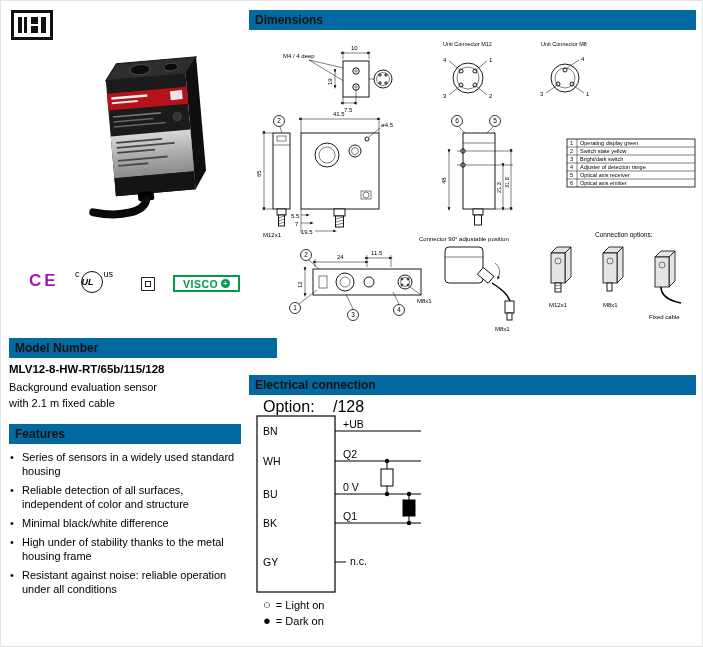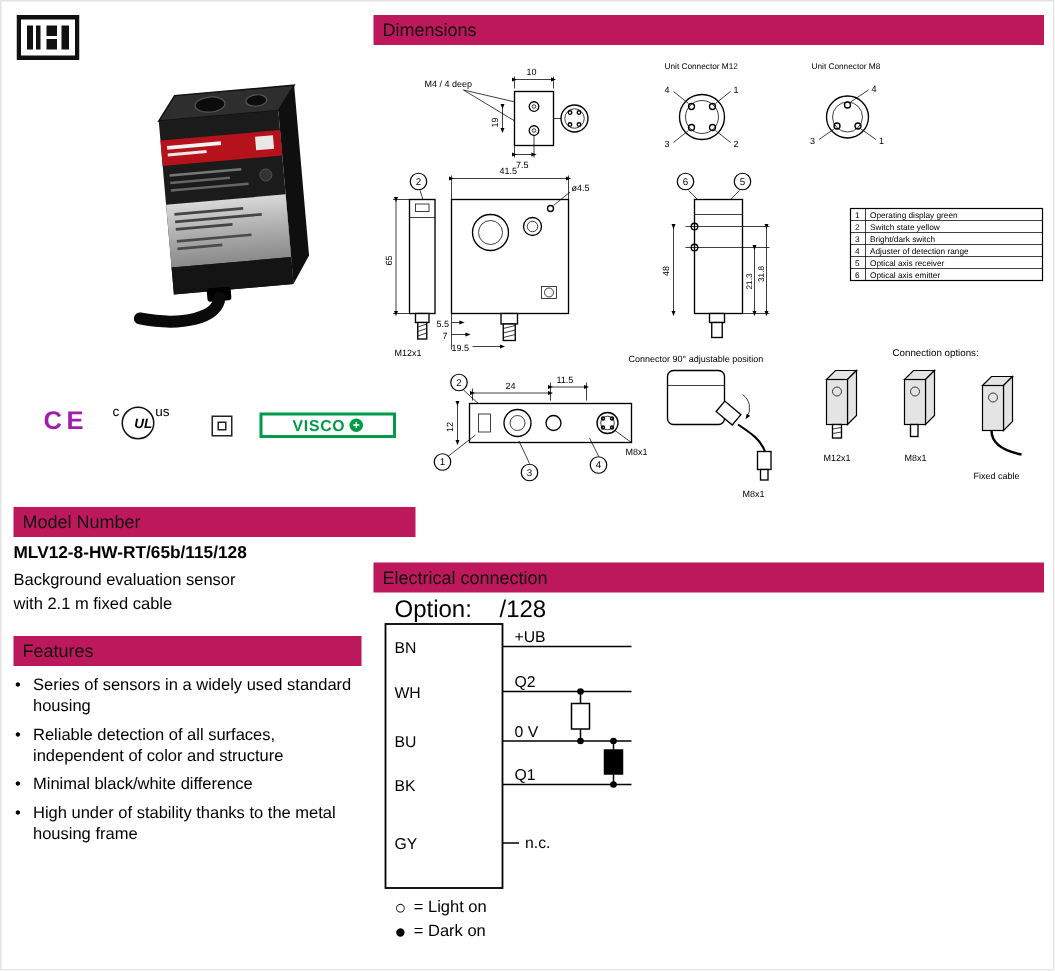--- a/index.html
+++ b/index.html
@@ -3,35 +3,35 @@
 <meta charset="utf-8">
 <style>
   *{box-sizing:border-box}
   html,body{margin:0;padding:0}
   body{width:703px;height:647px;background:#ffffff;font-family:"Liberation Sans","DejaVu Sans",sans-serif;color:#000;overflow:hidden}
   .page{position:relative;width:703px;height:647px;background:#fff;border:1px solid #e3e3e3;overflow:hidden}
   .col{position:absolute;top:0;height:647px}
   .left-col{left:0;width:248px}
   .right-col{left:248px;width:455px}
   .abs{position:absolute}
-  .bar{position:absolute;background:#be185d;height:20px;line-height:20px;font-size:12px;font-weight:normal;padding:0 6px;color:#111}
+  .bar{position:absolute;background:#0369a1;height:20px;line-height:20px;font-size:12px;font-weight:bold;padding:0 6px;color:#111}
   .model-number{position:absolute;left:8px;width:232px;font-size:11.5px;font-weight:bold}
   .desc{position:absolute;left:8px;width:232px;font-size:11px}
   ul.features{position:absolute;left:8px;top:449px;width:230px;margin:0;padding:0;list-style:none}
   ul.features li{position:relative;font-size:11px;line-height:14px;margin-bottom:5px;padding-left:13px}
   ul.features li::before{content:"•";position:absolute;left:1px;top:0}
   
   .cert-ce{position:absolute;left:28px;top:270px;font-size:17px;letter-spacing:3px;color:#a21caf;font-weight:bold}
   .cul{position:absolute;left:74px;top:268px;display:flex;align-items:flex-start}
   .cul .c{font-size:9px;margin-top:0}
-  .cul .circle{width:22px;height:22px;border:1.6px solid #111;border-radius:50%;display:flex;align-items:center;justify-content:flex-end;font-size:9px;font-weight:bold;font-style:italic;margin:2px 1px 0 1px}
+  .cul .circle{width:22px;height:22px;border:1.6px solid #111;border-radius:50%;display:flex;align-items:center;justify-content:flex-start;font-size:9px;font-weight:bold;font-style:italic;margin:2px 1px 0 1px}
   .cul .us{font-size:9px;margin-top:0}
   .sq-outer{position:absolute;left:140px;top:276px;width:14px;height:14px;border:1.6px solid #222;display:flex;align-items:center;justify-content:center}
   .sq-inner{width:6px;height:6px;border:1.1px solid #222}
-  .visco{position:absolute;left:172px;top:274px;display:inline-flex;align-items:center;gap:3px;border:2px solid #009b48;padding:0 20px;height:17px;color:#009b48;font-weight:bold;font-size:10.5px;letter-spacing:0.5px}
+  .visco{position:absolute;left:172px;top:274px;display:inline-flex;align-items:center;gap:3px;border:2px solid #009b48;padding:0 8px;height:17px;color:#009b48;font-weight:bold;font-size:10.5px;letter-spacing:0.5px}
   .visco .dot{width:9px;height:9px;border-radius:50%;background:#009b48;color:#fff;font-size:8px;line-height:9px;text-align:center;font-weight:bold}
   
   .dims text{font-family:"Liberation Sans","DejaVu Sans",sans-serif;font-size:6px;fill:#000}
   .dims .t55{font-size:5.5px}
   .dims .t65{font-size:6.5px}
   .dims .cnum{font-size:6.5px;text-anchor:middle}
   .thin{stroke:#000;stroke-width:0.5;fill:none}
   .med{stroke:#000;stroke-width:0.9;fill:none}
   .medf{stroke:#000;stroke-width:0.9;fill:#fff}
   .fillg{fill:#e4e4e4;stroke:#000;stroke-width:0.8}
@@ -116,20 +116,21 @@
     <div class="bar" style="top:337px;left:8px;width:268px">Model Number</div>
     <div class="model-number" style="top:362px">MLV12-8-HW-RT/65b/115/128</div>
     <div class="desc" style="top:380px">Background evaluation sensor</div>
     <div class="desc" style="top:396px">with 2.1 m fixed cable</div>
     <div class="bar" style="top:423px;left:8px;width:232px">Features</div>
     <ul class="features">
       <li>Series of sensors in a widely used standard housing</li>
       <li>Reliable detection of all surfaces, independent of color and structure</li>
       <li>Minimal black/white difference</li>
       <li>High under of stability thanks to the metal housing frame</li>
+      <li>Resistant against noise: reliable operation under all conditions</li>
     </ul>
   </div>
 
   <div class="col right-col">
 
     <div class="bar" style="top:9px;left:0;width:447px">Dimensions</div>
 
     <svg class="dims abs" style="left:0;top:30px" width="448" height="342" viewBox="0 0 448 342">
       <defs>
         <marker id="ah" markerWidth="7" markerHeight="7" refX="3.5" refY="3.5" orient="auto">

